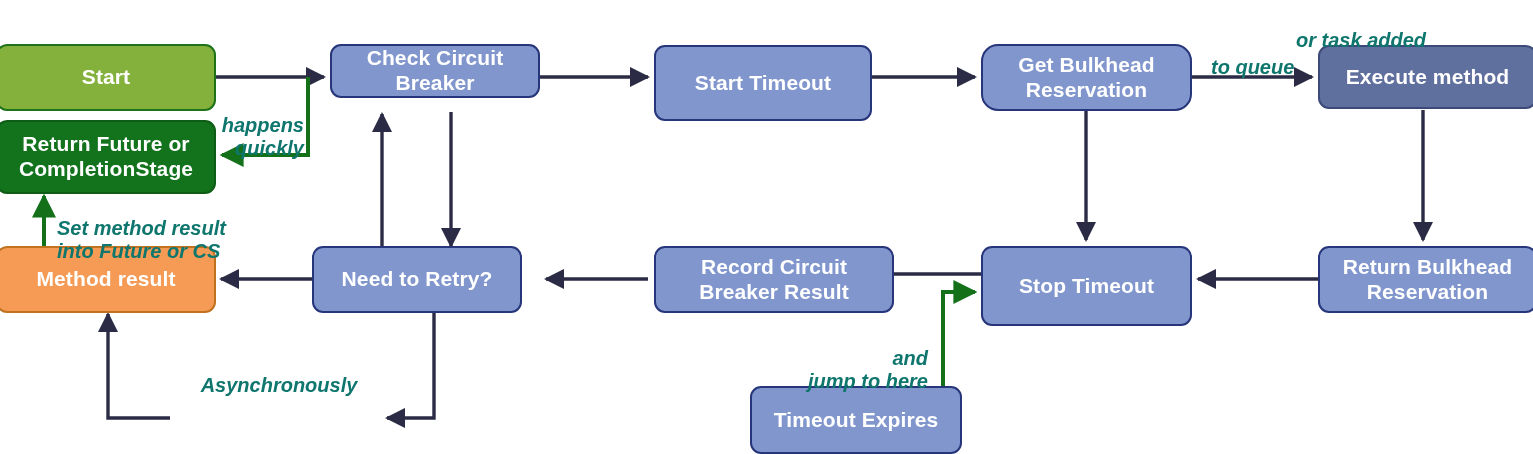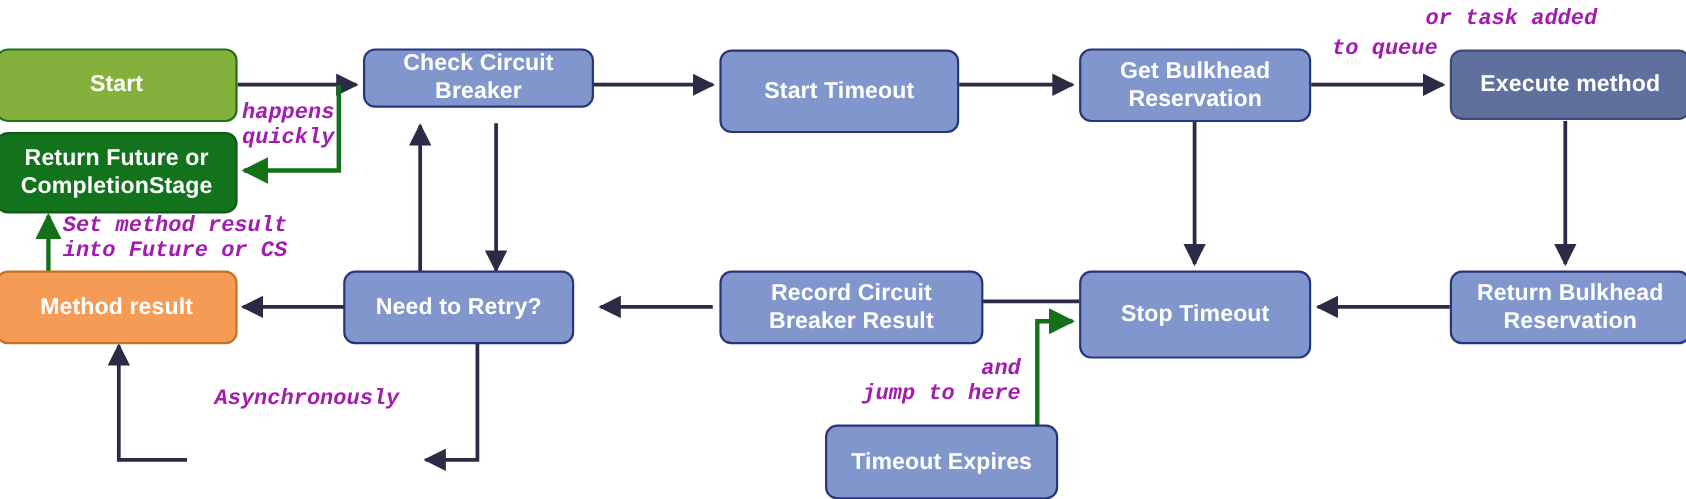--- a/index.html
+++ b/index.html
@@ -26,28 +26,29 @@
     z-index:3;
   }
   .node span{display:block;padding:0 8px;}
   .n-blue{background:#8096cd;border-color:#27357a;}
   .n-blue-dark{background:#5f6f9e;border-color:#3b4a79;}
   .n-green-light{background:#84b13c;border-color:#1e7319;}
   .n-green-dark{background:#12731c;border-color:#0e5c16;}
   .n-orange{background:#f59b56;border-color:#c0721f;}
   .lbl{
     position:absolute;
-    color:#a21caf;
+    color:#0f766e;
     font-style:italic;
     font-weight:bold;
     font-size:20px;
     line-height:1.14;
     white-space:pre-line;
     z-index:4;
-    font-family:Liberation Mono, monospace;
+    font-family:Liberation Sans, sans-serif;
+    margin-top:22px;
   }
   .lbl.r{text-align:right;}
   .lbl.c{text-align:center;}
   .lbl.l{text-align:left;}
 </style>
 </head>
 <body>
 
 <div id="stage">
 
@@ -117,21 +118,21 @@
 
   <div class="node n-blue" style="left:330px;top:44px;width:210px;height:54px;">
     <span>Check Circuit
 Breaker</span>
   </div>
 
   <div class="node n-blue" style="left:654px;top:45px;width:218px;height:76px;">
     <span>Start Timeout</span>
   </div>
 
-  <div class="node n-blue" style="left:981px;top:44px;width:211px;height:67px;">
+  <div class="node n-blue" style="left:981px;top:44px;width:211px;height:67px;border-radius:17px;">
     <span>Get Bulkhead
 Reservation</span>
   </div>
 
   <div class="node n-blue-dark" style="left:1318px;top:45px;width:219px;height:64px;">
     <span>Execute method</span>
   </div>
 
   <div class="node n-blue" style="left:1318px;top:246px;width:219px;height:67px;">
     <span>Return Bulkhead

